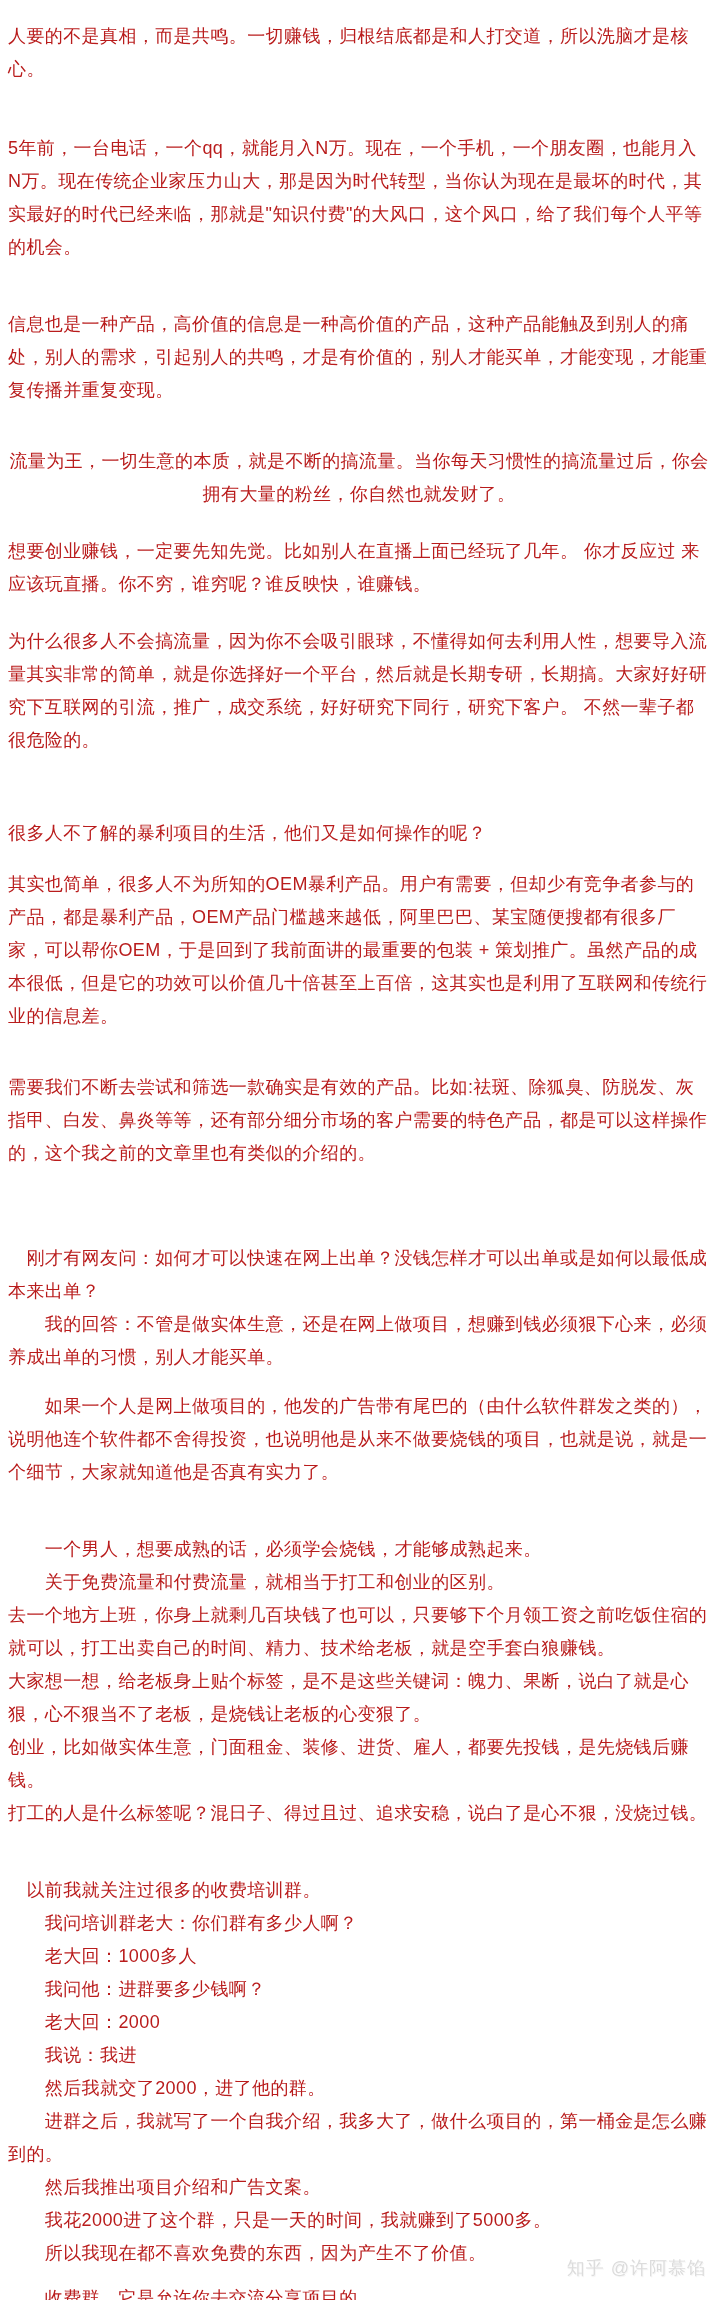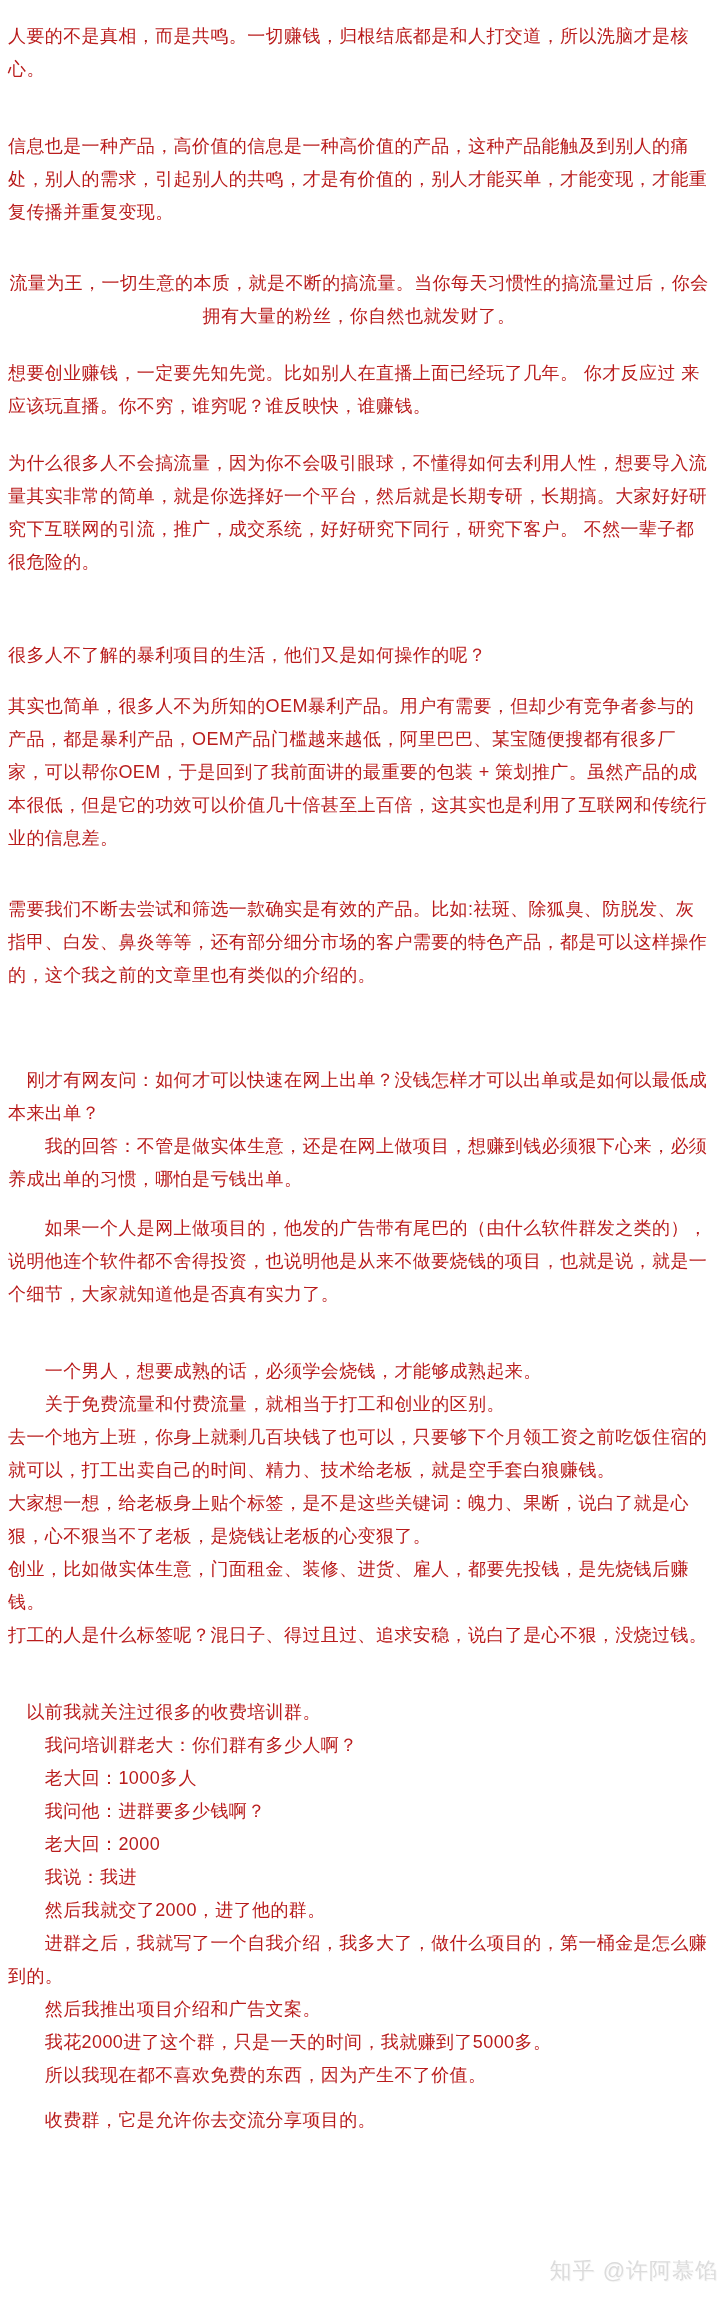--- a/index.html
+++ b/index.html
@@ -29,44 +29,45 @@
   }
   .article p {
     margin: 0;
     white-space: pre-wrap;
     word-break: break-all;
     overflow-wrap: break-word;
     text-align: left;
   }
   .watermark {
     position: absolute;
-    right: 2px;
+    right: 14px;
     top: 2256px;
-    font-size: 22px;
+    font-size: 18px;
     letter-spacing: 1px;
     color: #dcdcdc;
     text-shadow: 1px 1px 0 #f7f7f7;
     user-select: none;
   }
 </style>
 </head>
 <body>
 
 <div class="page">
   <div class="article" id="article" style="color: #b91c1c;">
       <p style="margin-top: 0px;">人要的不是真相，而是共鸣。一切赚钱，归根结底都是和人打交道，所以洗脑才是核心。</p>
+      <p style="margin-top: 46px;">5年前，一台电话，一个qq，就能月入N万。现在，一个手机，一个朋友圈，也能月入N万。现在传统企业家压力山大，那是因为时代转型，当你认为现在是最坏的时代，其实最好的时代已经来临，那就是"知识付费"的大风口，这个风口，给了我们每个人平等的机会。</p>
       <p style="margin-top: 44px;">信息也是一种产品，高价值的信息是一种高价值的产品，这种产品能触及到别人的痛处，别人的需求，引起别人的共鸣，才是有价值的，别人才能买单，才能变现，才能重复传播并重复变现。</p>
       <p style="margin-top: 38px; text-align: center;">流量为王，一切生意的本质，就是不断的搞流量。当你每天习惯性的搞流量过后，你会拥有大量的粉丝，你自然也就发财了。</p>
       <p style="margin-top: 24px;">想要创业赚钱，一定要先知先觉。比如别人在直播上面已经玩了几年。 你才反应过 来应该玩直播。你不穷，谁穷呢？谁反映快，谁赚钱。</p>
       <p style="margin-top: 24px;">为什么很多人不会搞流量，因为你不会吸引眼球，不懂得如何去利用人性，想要导入流量其实非常的简单，就是你选择好一个平台，然后就是长期专研，长期搞。大家好好研究下互联网的引流，推广，成交系统，好好研究下同行，研究下客户。 不然一辈子都很危险的。</p>
       <p style="margin-top: 60px;">很多人不了解的暴利项目的生活，他们又是如何操作的呢？</p>
       <p style="margin-top: 18px;">其实也简单，很多人不为所知的OEM暴利产品。用户有需要，但却少有竞争者参与的产品，都是暴利产品，OEM产品门槛越来越低，阿里巴巴、某宝随便搜都有很多厂家，可以帮你OEM，于是回到了我前面讲的最重要的包装 + 策划推广。虽然产品的成本很低，但是它的功效可以价值几十倍甚至上百倍，这其实也是利用了互联网和传统行业的信息差。</p>
       <p style="margin-top: 38px;">需要我们不断去尝试和筛选一款确实是有效的产品。比如:祛斑、除狐臭、防脱发、灰指甲、白发、鼻炎等等，还有部分细分市场的客户需要的特色产品，都是可以这样操作的，这个我之前的文章里也有类似的介绍的。</p>
       <p style="margin-top: 72px;">　刚才有网友问：如何才可以快速在网上出单？没钱怎样才可以出单或是如何以最低成本来出单？</p>
-      <p style="margin-top: 0px;">　　我的回答：不管是做实体生意，还是在网上做项目，想赚到钱必须狠下心来，必须养成出单的习惯，哪怕是亏钱出单。</p>
+      <p style="margin-top: 0px;">　　我的回答：不管是做实体生意，还是在网上做项目，想赚到钱必须狠下心来，必须养成出单的习惯，别人才能买单。</p>
       <p style="margin-top: 16px;">　　如果一个人是网上做项目的，他发的广告带有尾巴的（由什么软件群发之类的），说明他连个软件都不舍得投资，也说明他是从来不做要烧钱的项目，也就是说，就是一个细节，大家就知道他是否真有实力了。</p>
       <p style="margin-top: 44px;">　　一个男人，想要成熟的话，必须学会烧钱，才能够成熟起来。</p>
       <p style="margin-top: 0px;">　　关于免费流量和付费流量，就相当于打工和创业的区别。</p>
       <p style="margin-top: 0px;">去一个地方上班，你身上就剩几百块钱了也可以，只要够下个月领工资之前吃饭住宿的就可以，打工出卖自己的时间、精力、技术给老板，就是空手套白狼赚钱。</p>
       <p style="margin-top: 0px;">大家想一想，给老板身上贴个标签，是不是这些关键词：魄力、果断，说白了就是心狠，心不狠当不了老板，是烧钱让老板的心变狠了。</p>
       <p style="margin-top: 0px;">创业，比如做实体生意，门面租金、装修、进货、雇人，都要先投钱，是先烧钱后赚钱。</p>
       <p style="margin-top: 0px;">打工的人是什么标签呢？混日子、得过且过、追求安稳，说白了是心不狠，没烧过钱。</p>
       <p style="margin-top: 44px;">　以前我就关注过很多的收费培训群。</p>
       <p style="margin-top: 0px;">　　我问培训群老大：你们群有多少人啊？</p>
       <p style="margin-top: 0px;">　　老大回：1000多人</p>

